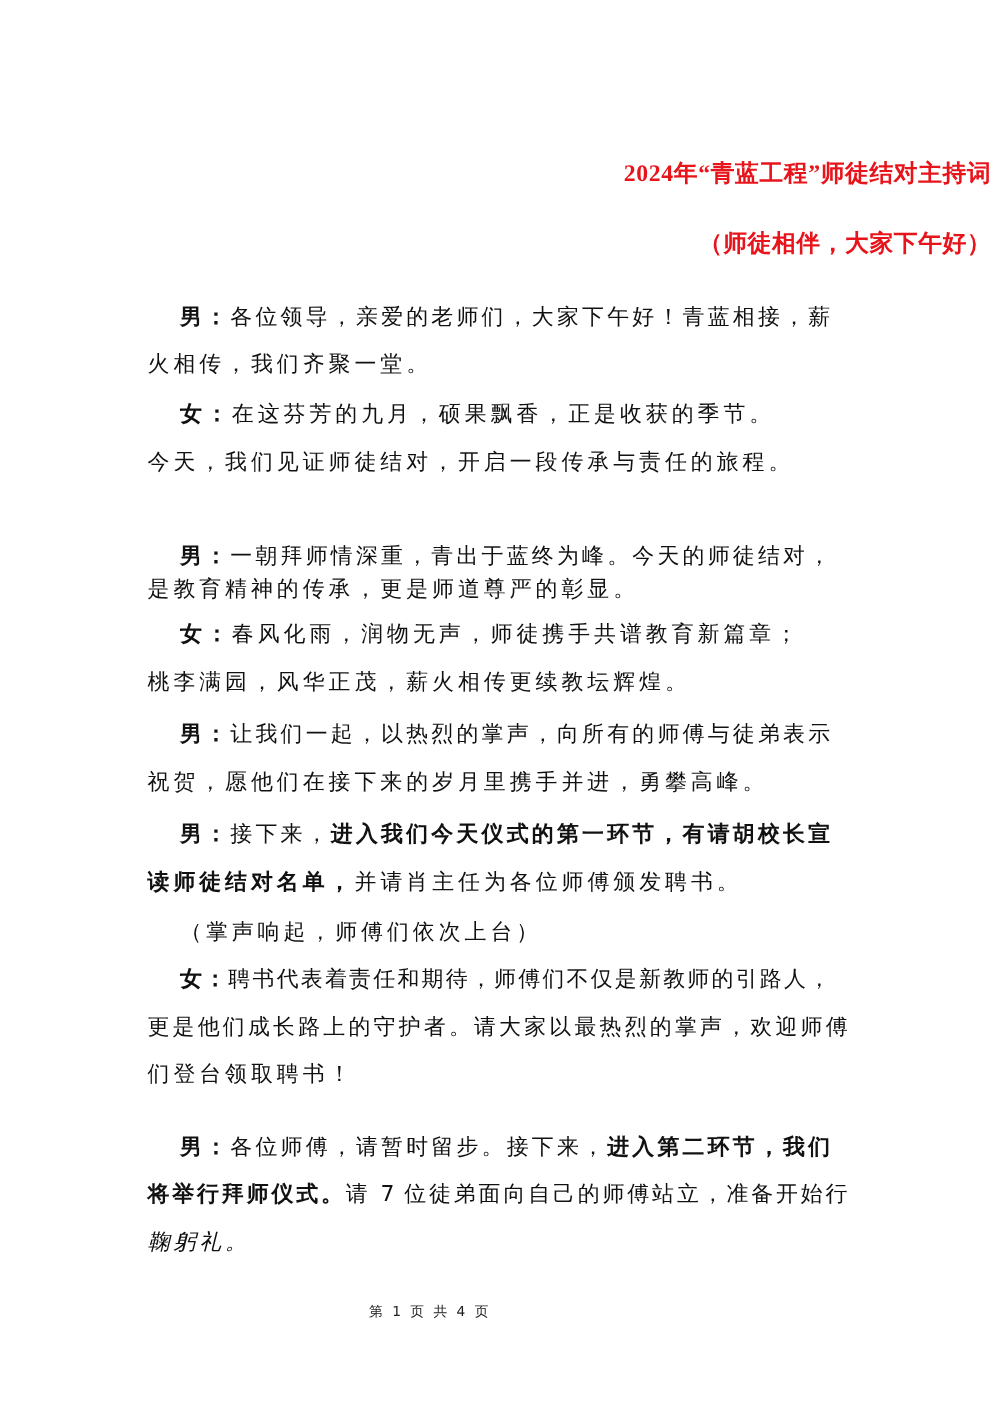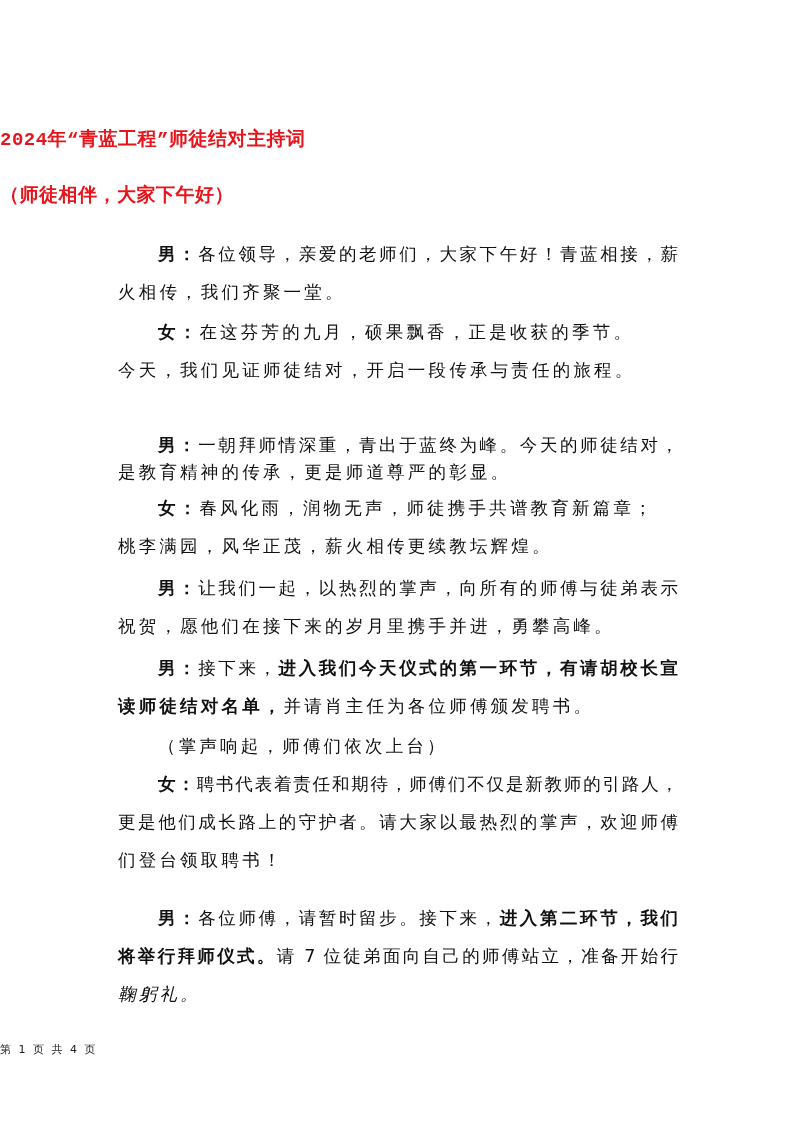--- a/index.html
+++ b/index.html
@@ -1,26 +1,26 @@
 <!DOCTYPE html>
 <html><head>
   <meta charset="utf-8">
   <style>
     html, body { margin: 0; padding: 0; background: #ffffff; }
     body { width: 793px; height: 1122px; position: relative; overflow: hidden;
            font-family: "DejaVu Sans", "Liberation Sans", sans-serif; color: #111; }
-    .title { position: absolute; left: 0; width: 793px; text-align: left;
+    .title { position: absolute; left: 0; width: 793px; text-align: right;
              color: #e8141b; font-weight: bold; font-size: 19px; letter-spacing: 0.5px;
-             font-family: Liberation Mono, monospace; }
+             font-family: Liberation Serif, serif; }
     .line { position: absolute; left: 118px; width: 560px; font-size: 17.5px;
             letter-spacing: 3.2px; white-space: nowrap; line-height: 24px; }
-    .line.indent { left: 158px; width: 520px; }
+    .line.indent { left: 144px; width: 520px; }
     .line.justify { text-align: justify; text-align-last: justify; letter-spacing: 0; }
     .b { font-weight: bold; }
-    .footer { position: absolute; top: 1042px; left: 0; width: 688px; 
+    .footer { position: absolute; top: 1042px; left: 0; width: 688px; text-align: center;
               font-size: 11px; color: #222; letter-spacing: 2px; }
   </style>
 </head>
 <body>
 
 <div class="title" style="top:126px;">2024年“青蓝工程”师徒结对主持词</div>
 <div class="title" style="top:182px;">（师徒相伴，大家下午好）</div>
 
 <div id="body-lines">
     <div class="line indent justify" style="top: 242px;"><span class="b">男：</span><span>各位领导，亲爱的老师们，大家下午好！青蓝相接，薪</span></div>

